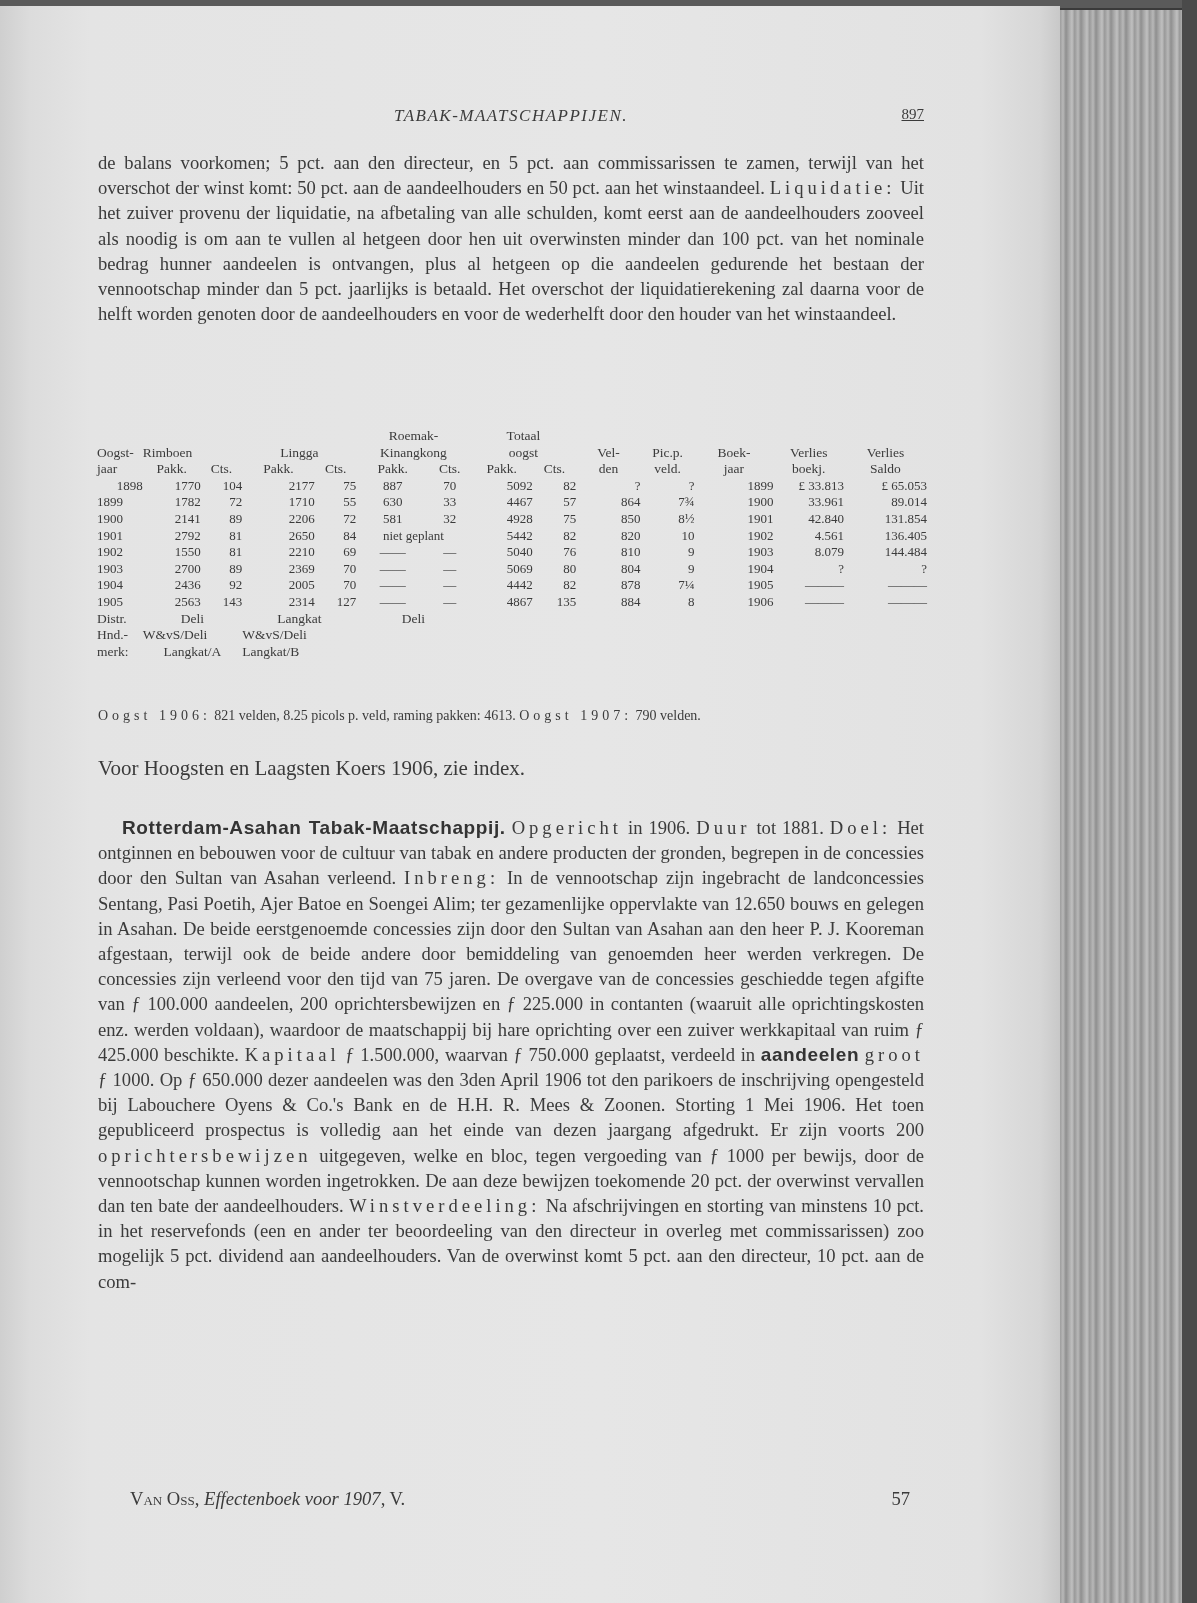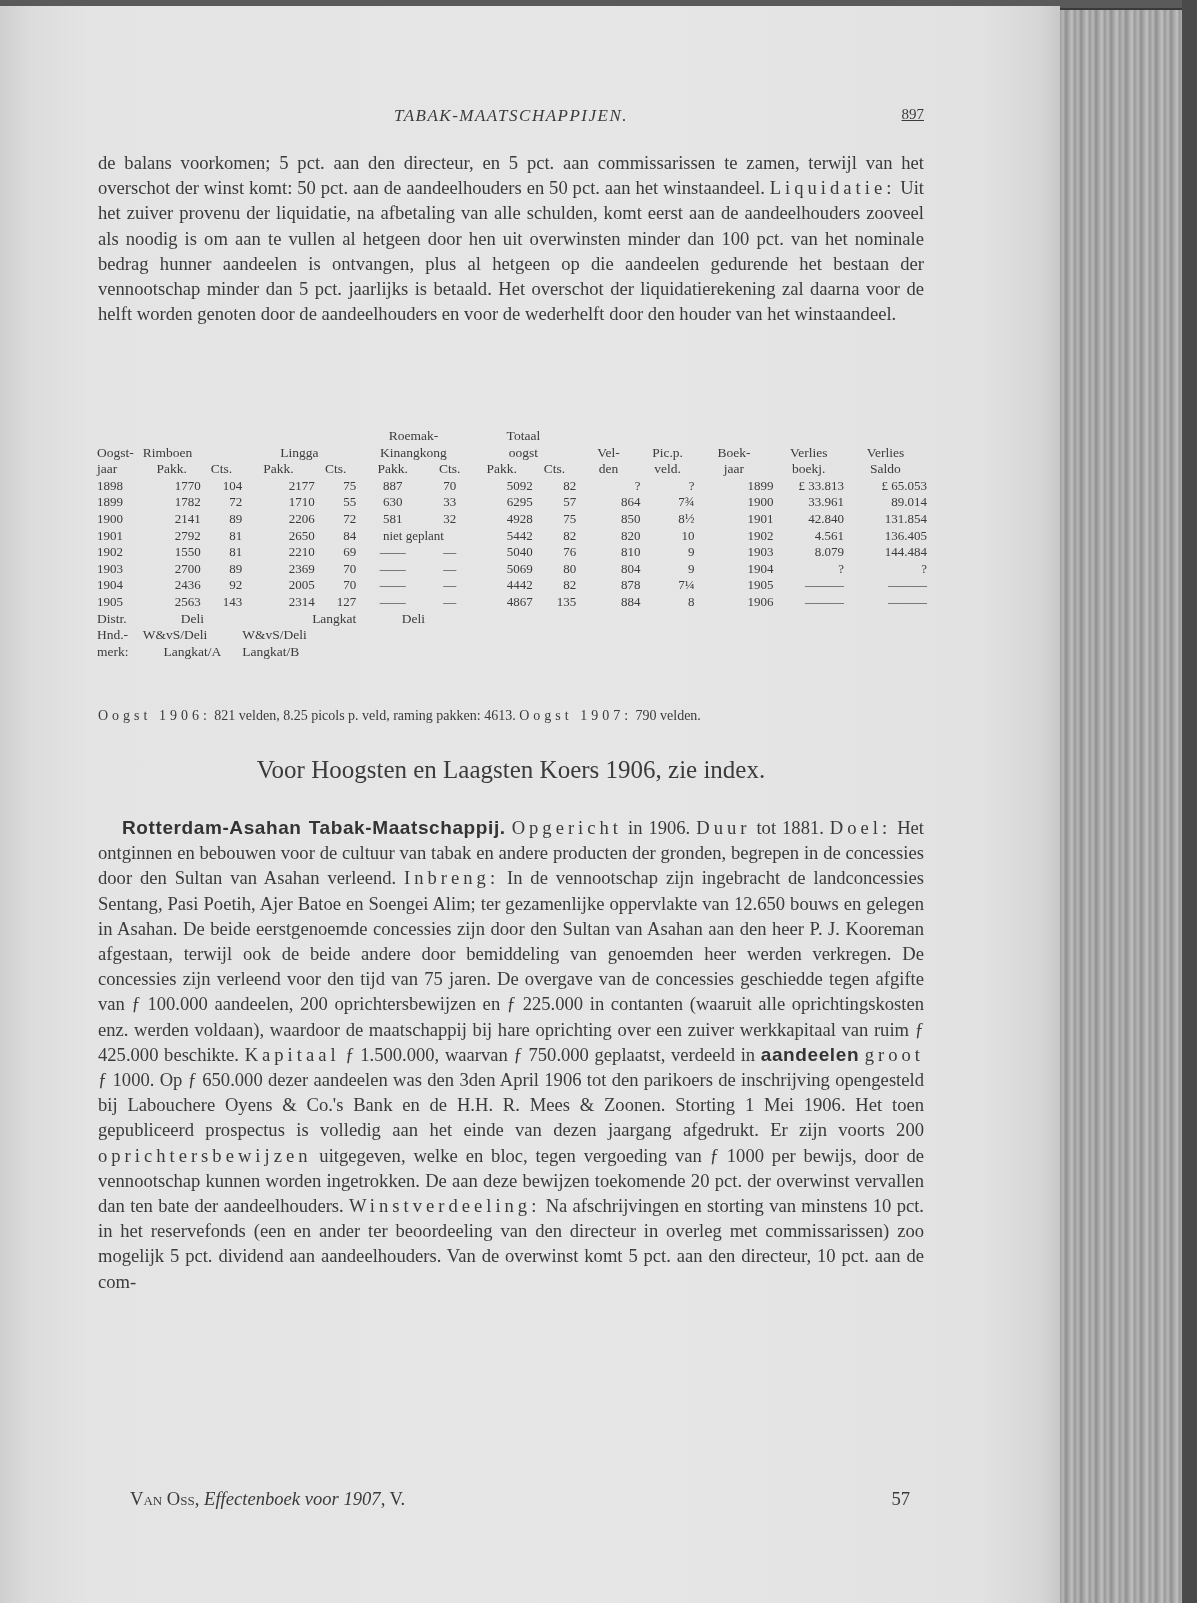--- a/index.html
+++ b/index.html
@@ -50,22 +50,22 @@
   }
   table.harvest th { text-align: center; }
   .num { font-family: "Liberation Serif", serif; font-size: 13px; }
   .dash { text-align:center !important; }
 
   .footnotes {
     position: absolute; left: 98px; top: 706px; width: 826px;
     font-size: 14px; line-height: 20px;
   }
   .see-index {
-    position: absolute; left: 98px; top: 756px; width: 826px; text-align: center;
-    font-size: 25px;
+    position: absolute; left: 98px; top: 756px; width: 826px; 
+    font-size: 21px;
   }
   .footer {
     position: absolute; left: 130px; top: 1488px; width: 780px; font-size: 18.6px;
   }
   .footer .sc { font-variant: small-caps; }
   .footer .num-right { position:absolute; right: 0; top: 0; }
 </style>
 </head>
 <body>
 
@@ -144,21 +144,21 @@
       <th>den</th>
       <th>veld.</th>
       <th>jaar</th>
       <th>boekj.</th>
       <th>Saldo</th>
     </tr>
     </tbody>
       <tbody id="rows">
 
   <tr>
-    <td class="num" style="text-align:left">1898</td>
+    <td class="num" style="text-align:right">1898</td>
     <td class="num">1770</td>
     <td class="num">104</td>
     <td class="num">2177</td>
     <td class="num">75</td>
     <td class="num dash">887</td>
     <td class="num dash">70</td>
     <td class="num">5092</td>
     <td class="num">82</td>
     <td class="num">?</td>
     <td class="num">?</td>
@@ -168,21 +168,21 @@
   </tr>
 
   <tr>
     <td class="num" style="text-align:left">1899</td>
     <td class="num">1782</td>
     <td class="num">72</td>
     <td class="num">1710</td>
     <td class="num">55</td>
     <td class="num dash">630</td>
     <td class="num dash">33</td>
-    <td class="num">6295</td>
+    <td class="num">4467</td>
     <td class="num">57</td>
     <td class="num">864</td>
     <td class="num">7¾</td>
     <td class="num">1900</td>
     <td class="num">33.961</td>
     <td class="num">89.014</td>
   </tr>
 
   <tr>
     <td class="num" style="text-align:left">1900</td>
@@ -283,21 +283,21 @@
     <td class="num">8</td>
     <td class="num">1906</td>
     <td class="num">———</td>
     <td class="num">———</td>
   </tr>
 </tbody>
     <tbody>
         <tr>
       <td style="text-align:left">Distr.</td>
       <td colspan="2" style="text-align:center">Deli</td>
-      <td colspan="2" style="">Langkat</td>
+      <td colspan="2" style="text-align:center">Langkat</td>
       <td colspan="2" style="text-align:center">Deli</td>
       <td colspan="7"></td>
     </tr>
     <tr>
       <td style="text-align:left">Hnd.-</td>
       <td colspan="2" style="text-align:left">W&amp;vS/Deli</td>
       <td colspan="2" style="text-align:left">W&amp;vS/Deli</td>
       <td colspan="9"></td>
     </tr>
     <tr>

